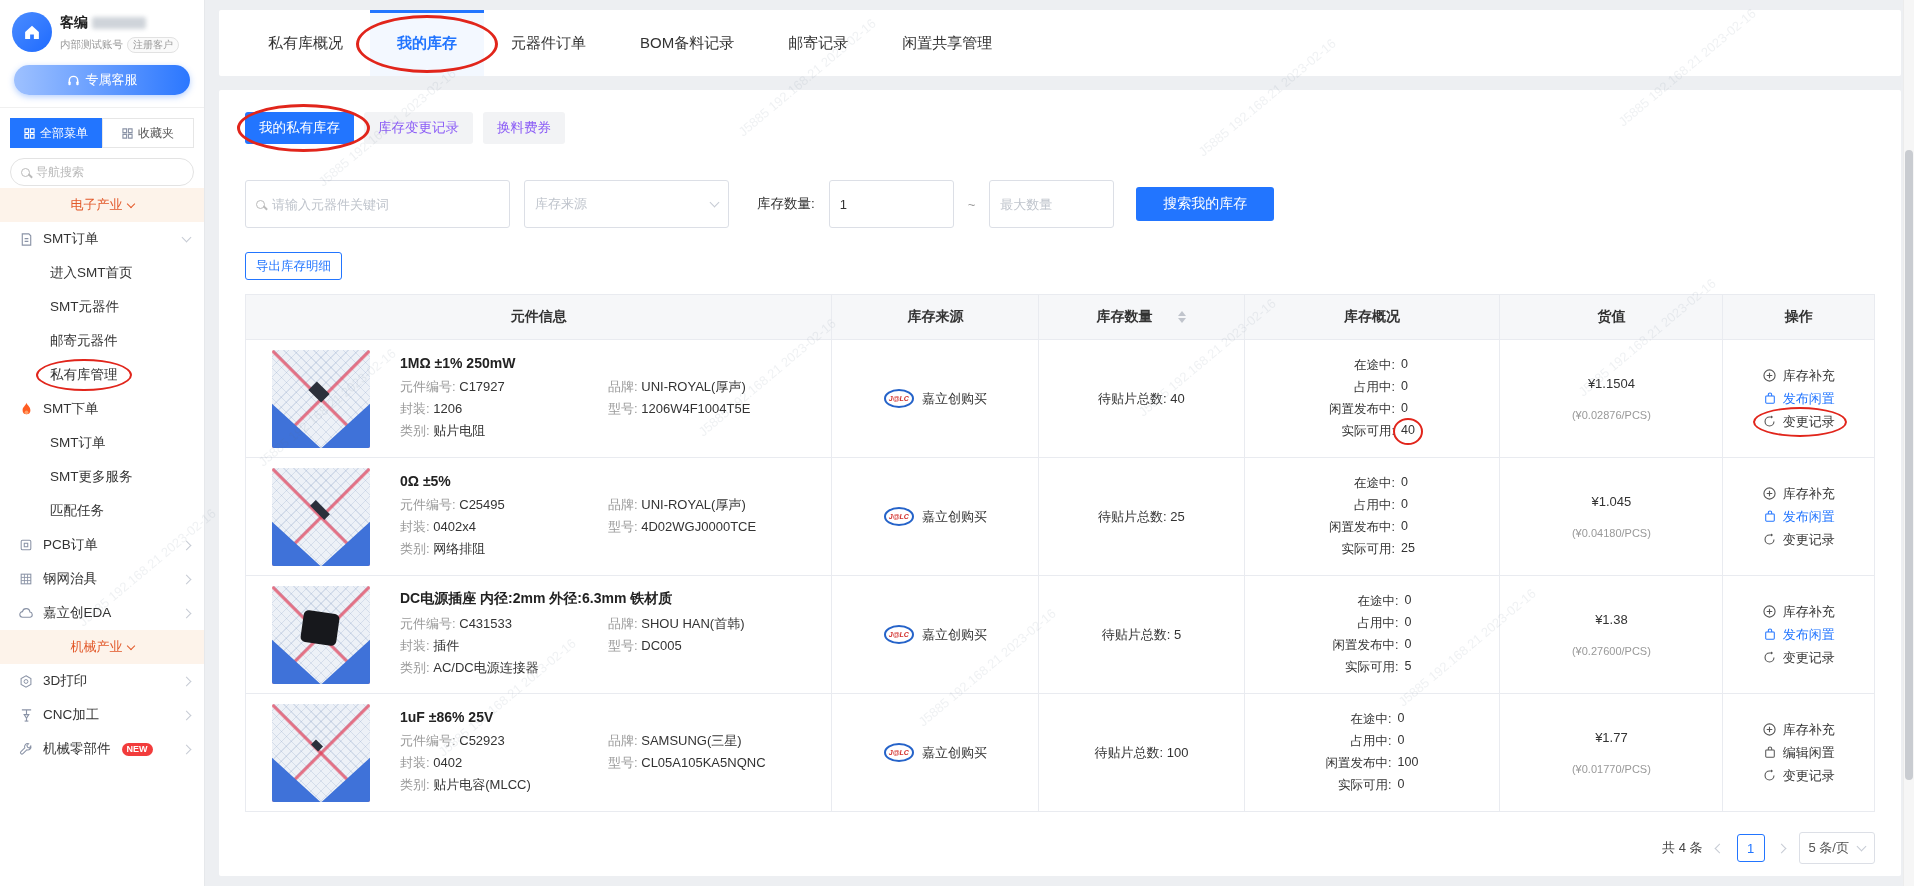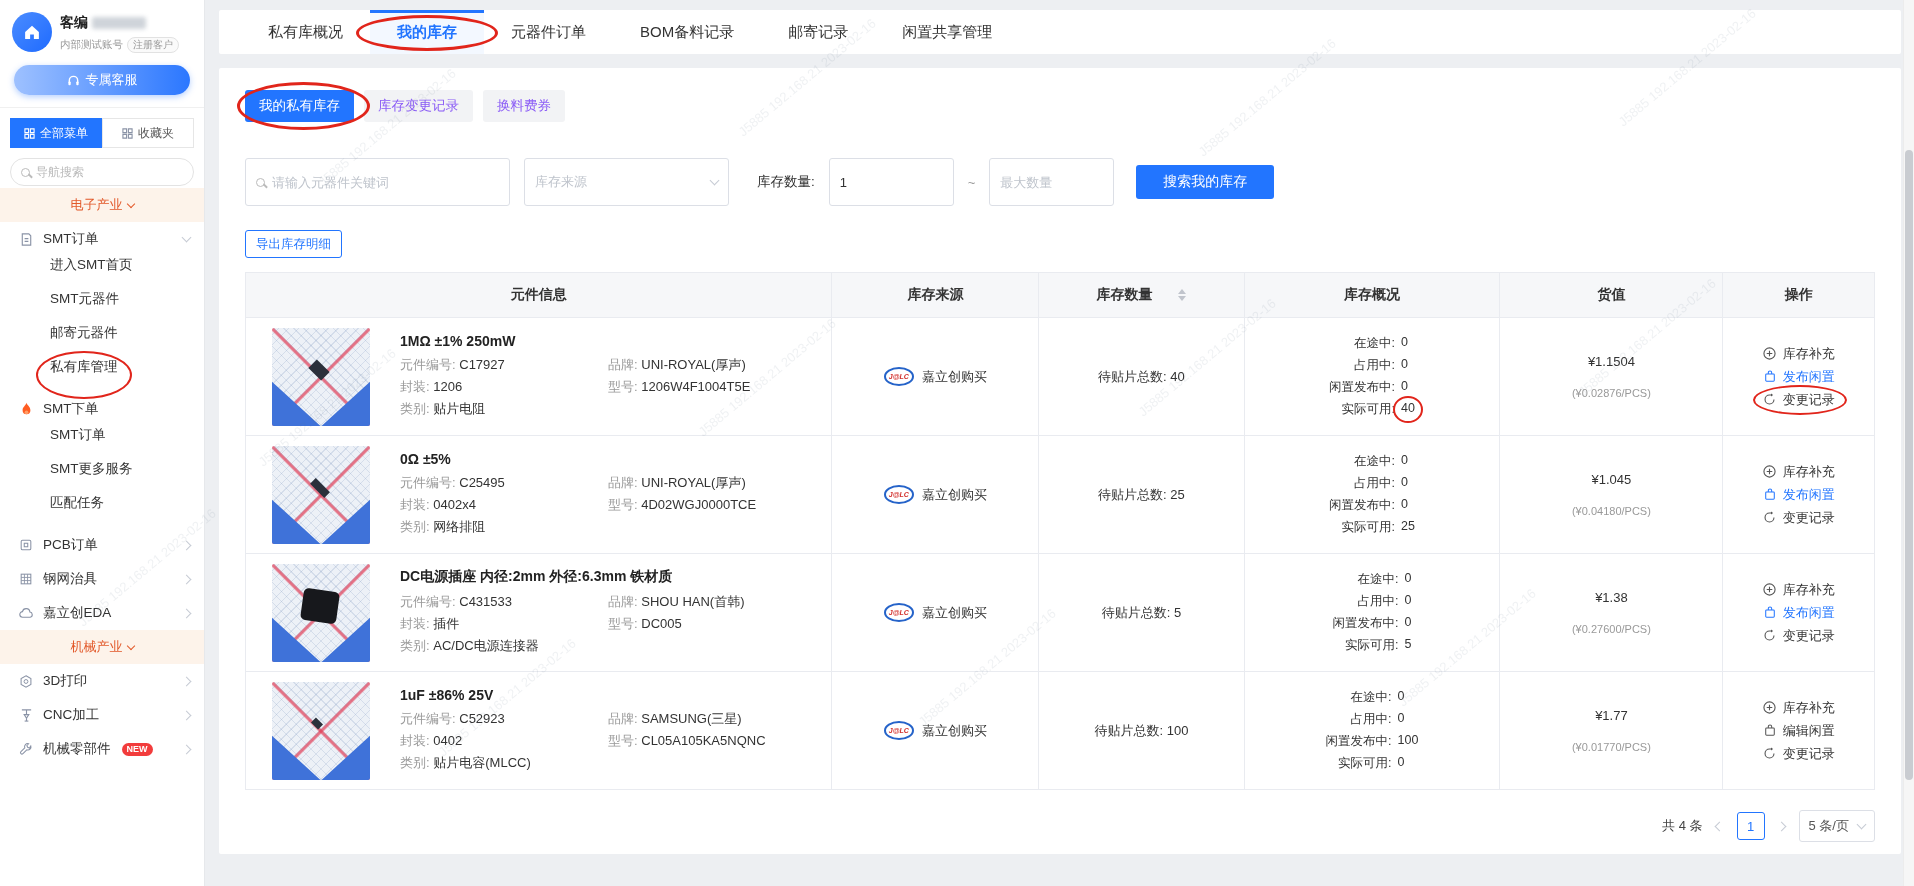--- a/index.html
+++ b/index.html
@@ -18,33 +18,33 @@
   .sdiv{border-top:1px solid #f0f0f0}
   .mtabs{display:flex;margin:10px 10px 8px}
   .mtab{flex:1;height:30px;font-size:12px;display:flex;align-items:center;justify-content:center;gap:5px;cursor:pointer;border:1px solid #e6e6e6;background:#fff;color:#555}
   .mtab.active{background:#2275ff;color:#fff;border-color:#2275ff}
   .navsearch{margin:2px 10px 2px;height:28px;border:1px solid #e3e3e3;border-radius:14px;display:flex;align-items:center;gap:6px;padding:0 10px;color:#bbb;font-size:12px}
   .nav{flex:1;overflow:hidden}
   .sec{height:34px;background:#fdf3ea;display:flex;align-items:center;justify-content:center;gap:5px;color:#e2592a;font-size:13px}
   .nitem{height:34px;display:flex;align-items:center;gap:9px;padding:0 14px 0 18px;font-size:13.5px;color:#333;cursor:pointer}
   .nico{width:16px;display:flex;justify-content:center;align-items:center}
   .grow{flex:1}
-  .nsub{height:34px;display:flex;padding-left:50px;font-size:13.5px;color:#333;cursor:pointer}
+  .nsub{height:34px;display:flex;align-items:center;padding-left:50px;font-size:13.5px;color:#333;cursor:pointer}
   .badge-new{background:#f23c3c;color:#fff;font-size:9px;border-radius:8px;padding:1.5px 5px;font-weight:700;margin-left:2px}
   .chev{display:inline-block;width:7px;height:7px;border-right:1.5px solid #a3a9b3;border-bottom:1.5px solid #a3a9b3}
   .chev.down{transform:rotate(45deg);margin-top:-3px}
   .chev.right{transform:rotate(-45deg)}
   .chev.orange{border-color:#e2592a;width:6px;height:6px}
   .chev.lite{border-color:#c6cbd4}
   .mag{display:inline-block;width:9px;height:9px;border:1.5px solid #bbb;border-radius:50%;position:relative;flex:0 0 auto}
   .mag::after{content:"";position:absolute;width:5px;height:1.5px;background:#bbb;transform:rotate(45deg);right:-4px;bottom:-1px}
 
   
   .main{position:absolute;left:205px;top:0;right:11px;bottom:0}
-  .tabbar{margin:10px 2px 0 14px;background:#fff;height:44px;display:flex;align-items:stretch;padding-left:22px;border-radius:2px}
+  .tabbar{margin:10px 2px 0 14px;background:#fff;height:66px;display:flex;align-items:stretch;padding-left:22px;border-radius:2px}
   .tab{padding:0 27px;display:flex;align-items:center;font-size:15px;color:#333;cursor:pointer;position:relative}
   .tab.active{color:#2275ff;font-weight:700;background:#f3f8ff;box-shadow:inset 0 3px 0 #2275ff}
   .panel{margin:14px 2px 0 14px;background:#fff;border-radius:2px;padding:22px 26px 12px;min-height:756px}
   .subtabs{display:flex;gap:10px}
   .stab{height:32px;padding:0 14px;display:flex;align-items:center;font-size:13.5px;background:#f2f3f5;color:#8b5cf6;border-radius:3px;cursor:pointer;position:relative}
   .stab.active{background:#2275ff;color:#fff}
   .filters{display:flex;align-items:center;gap:14px;margin-top:36px}
   .inp{height:48px;border:1px solid #dcdfe6;border-radius:3px;display:flex;align-items:center;padding:0 10px;font-size:13px;color:#333;background:#fff}
   .inp input{border:none;outline:none;font:inherit;color:#333;width:100%;background:transparent}
   .inp input::placeholder{color:#bfc4cc}

